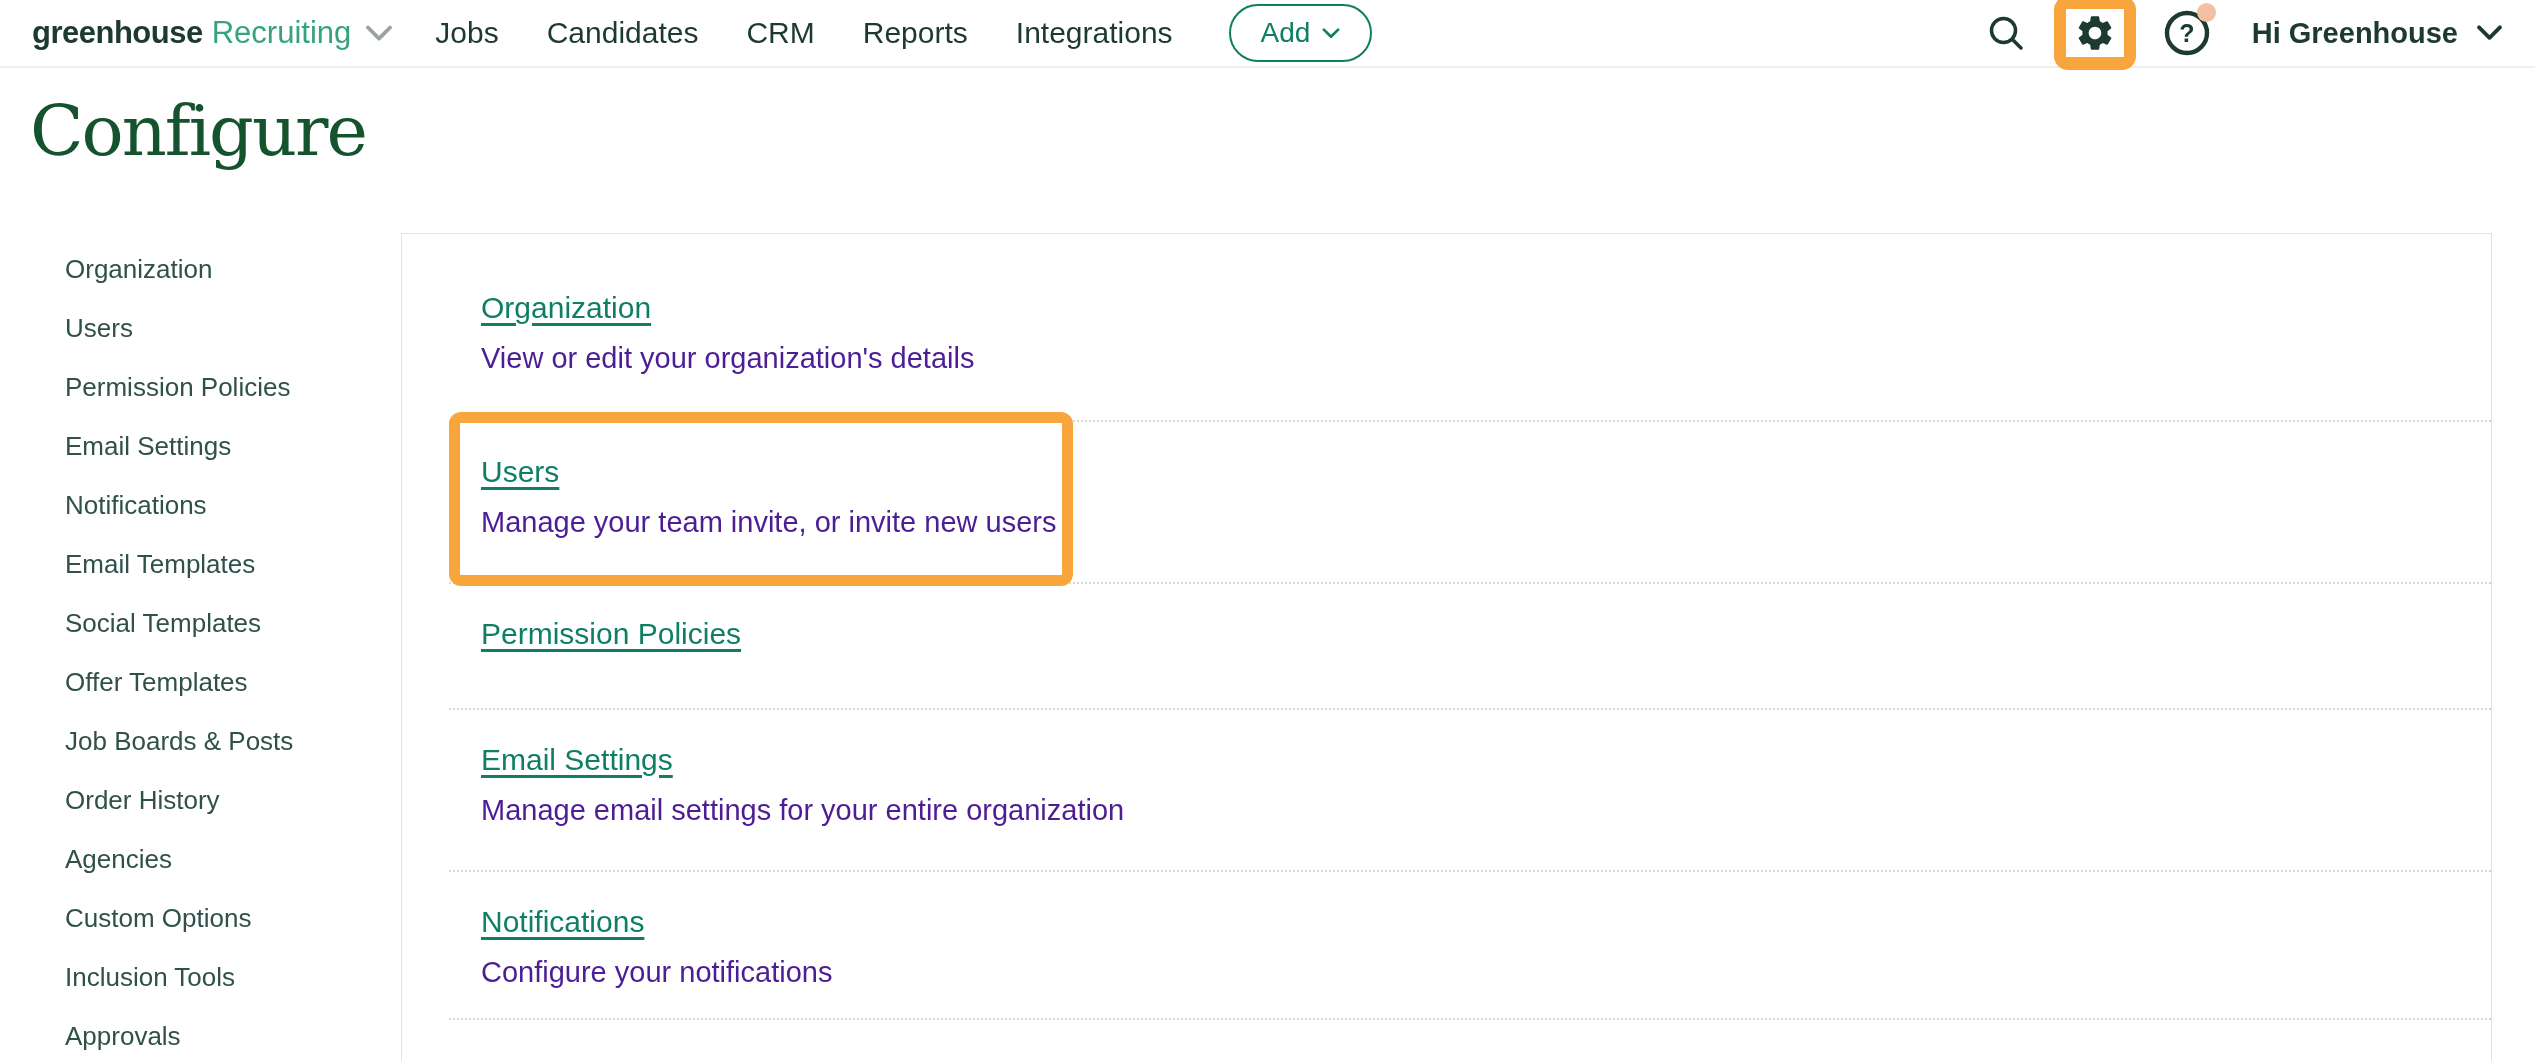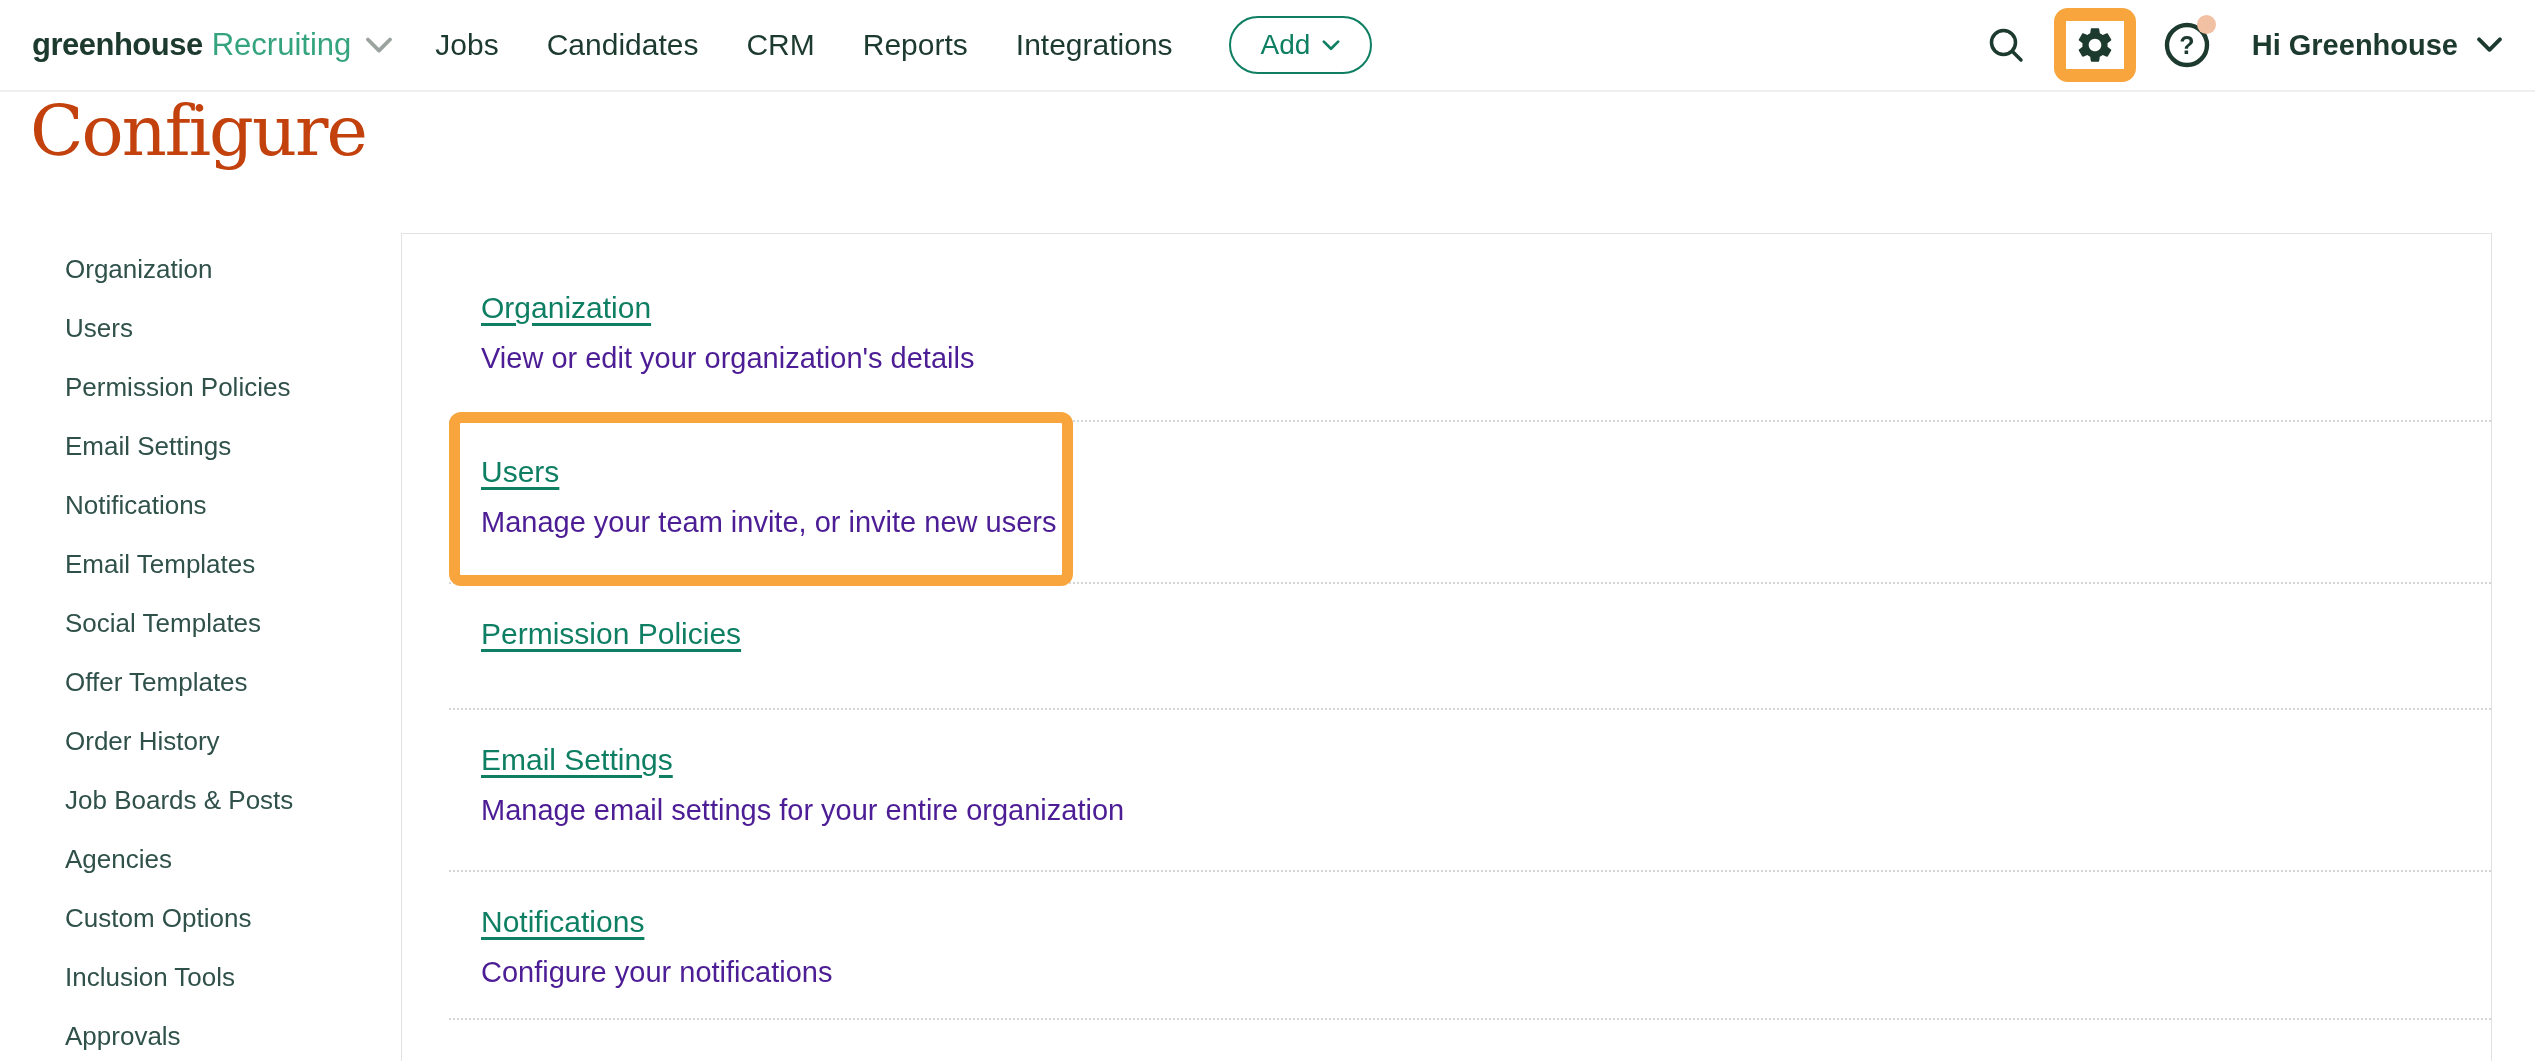--- a/index.html
+++ b/index.html
@@ -1,20 +1,20 @@
 <!DOCTYPE html>
 <html style="--accent-orange: #f7a53c; --link-green: #0e7f62; --dark-green: #1d3a2f; --brand-green: #35a47e; --notification-dot: #f2c0a2;"><head>
 <meta charset="utf-8">
 <style>
   * { margin:0; padding:0; box-sizing:border-box; }
   html,body { width:2535px; height:1061px; background:#fff; overflow:hidden;
               font-family:"Liberation Sans", sans-serif; position:relative; }
 
   
-  .topbar { height:92px; display:flex; align-items:center; padding:0 32px;
+  .topbar { height:68px; display:flex; align-items:center; padding:0 32px;
             background:#fff; border-bottom:2px solid #eef0ee; position:relative; z-index:5; }
   .logo { display:flex; align-items:center; cursor:pointer; }
   .logo-brand { font-size:31px; font-weight:600; letter-spacing:-0.5px; color:var(--dark-green,#24473c); }
   .logo-product { font-size:31px; font-weight:500; color:var(--brand-green,#35a47e); margin-left:9px; }
   .logo-chev { margin-left:14px; }
 
   .mainnav { display:flex; gap:48px; margin-left:42px;text-align:right; }
   .mainnav a { font-size:30px; font-weight:500; color:var(--dark-green,#1d3a2f);
                text-decoration:none; cursor:pointer; white-space:nowrap; }
 
@@ -32,21 +32,21 @@
   .gear-inner { width:58px; height:48px; background:#fff; display:flex; align-items:center; justify-content:center; }
   .help-btn { margin-left:24px; width:54px; height:54px; position:relative; }
   .help-dot { position:absolute; top:-3px; right:-2px; width:19px; height:19px; border-radius:50%;
               background:var(--notification-dot,#f2c0a2); }
   .user-menu { margin-left:38px; display:flex; align-items:center; gap:18px; cursor:pointer;justify-content:flex-end; }
   .user-menu span { font-size:29px; font-weight:700; color:var(--dark-green,#1d3a2f); white-space:nowrap; }
 
   
   .page-title { position:absolute; left:30px; top:90px;
                 font-family:"DejaVu Serif", serif; font-weight:400;
-                font-size:70px; letter-spacing:-2px; color:#c2410c; }
+                font-size:70px; letter-spacing:-2px; color:#14532d; }
 
   
   .sidebar { position:absolute; left:65px; top:240px; width:320px; }
   .side-item { display:flex; align-items:center; height:59px; font-size:26px;
                color:#30514a; cursor:pointer; text-decoration:none; }
 
   
   .card { position:absolute; left:401px; top:233px; width:2091px; height:880px;
           background:#fff; border:1px solid #e2e2e2; }
   .section { padding:32px 40px 42px 79px; }
@@ -139,22 +139,22 @@
 
 <aside class="sidebar">
   <a class="side-item">Organization</a>
   <a class="side-item">Users</a>
   <a class="side-item">Permission Policies</a>
   <a class="side-item">Email Settings</a>
   <a class="side-item">Notifications</a>
   <a class="side-item">Email Templates</a>
   <a class="side-item">Social Templates</a>
   <a class="side-item">Offer Templates</a>
+  <a class="side-item">Job Boards &amp; Posts</a>
   <a class="side-item">Order History</a>
-  <a class="side-item">Job Boards &amp; Posts</a>
   <a class="side-item">Agencies</a>
   <a class="side-item">Custom Options</a>
   <a class="side-item">Inclusion Tools</a>
   <a class="side-item">Approvals</a>
 </aside>
 
 <main class="card">
 
   <section class="section first">
     <a class="sec-link">Organization</a>

